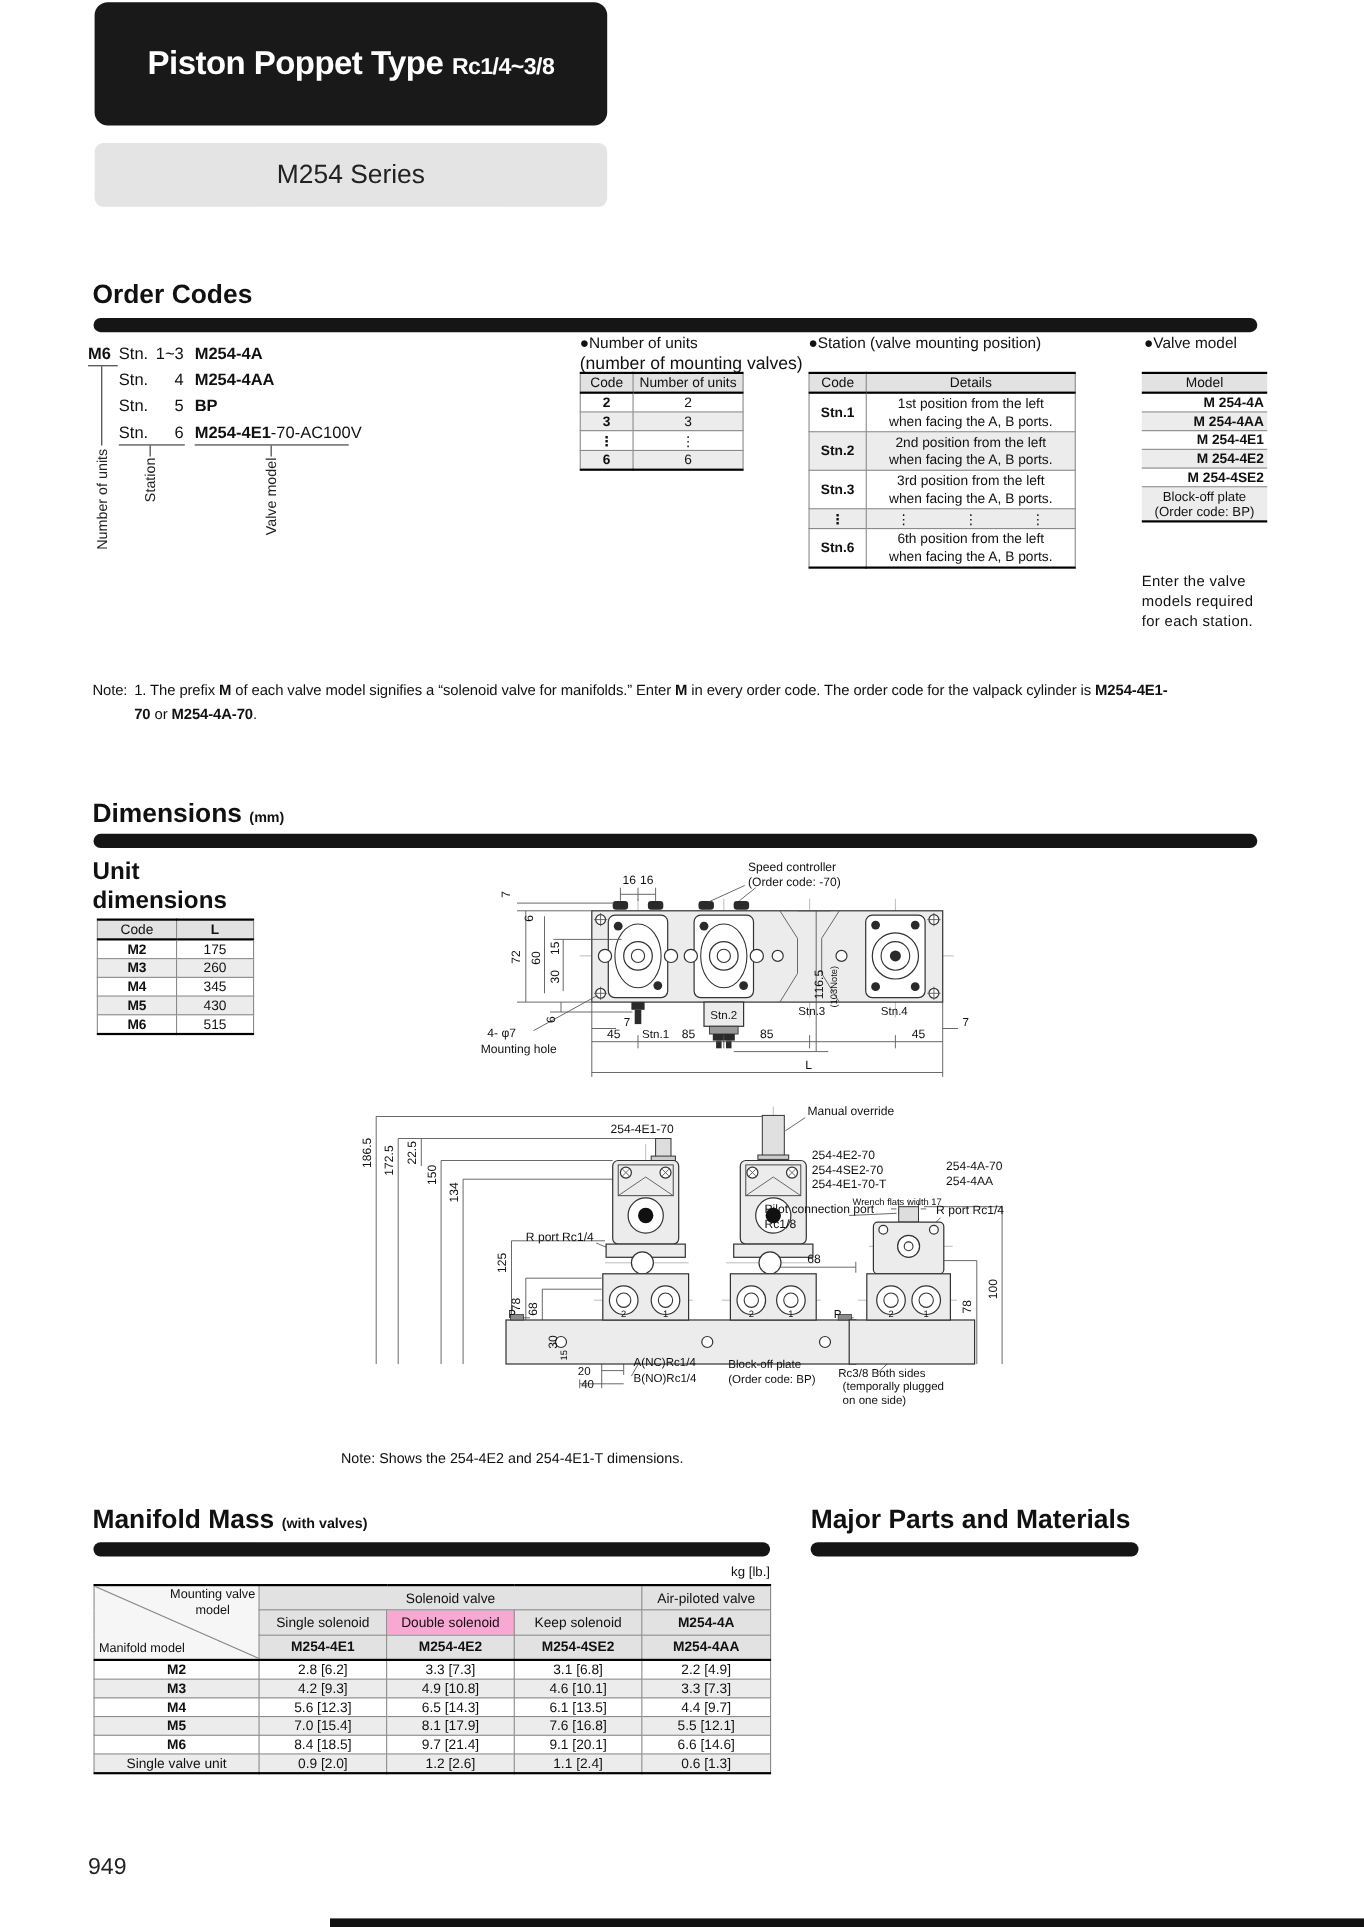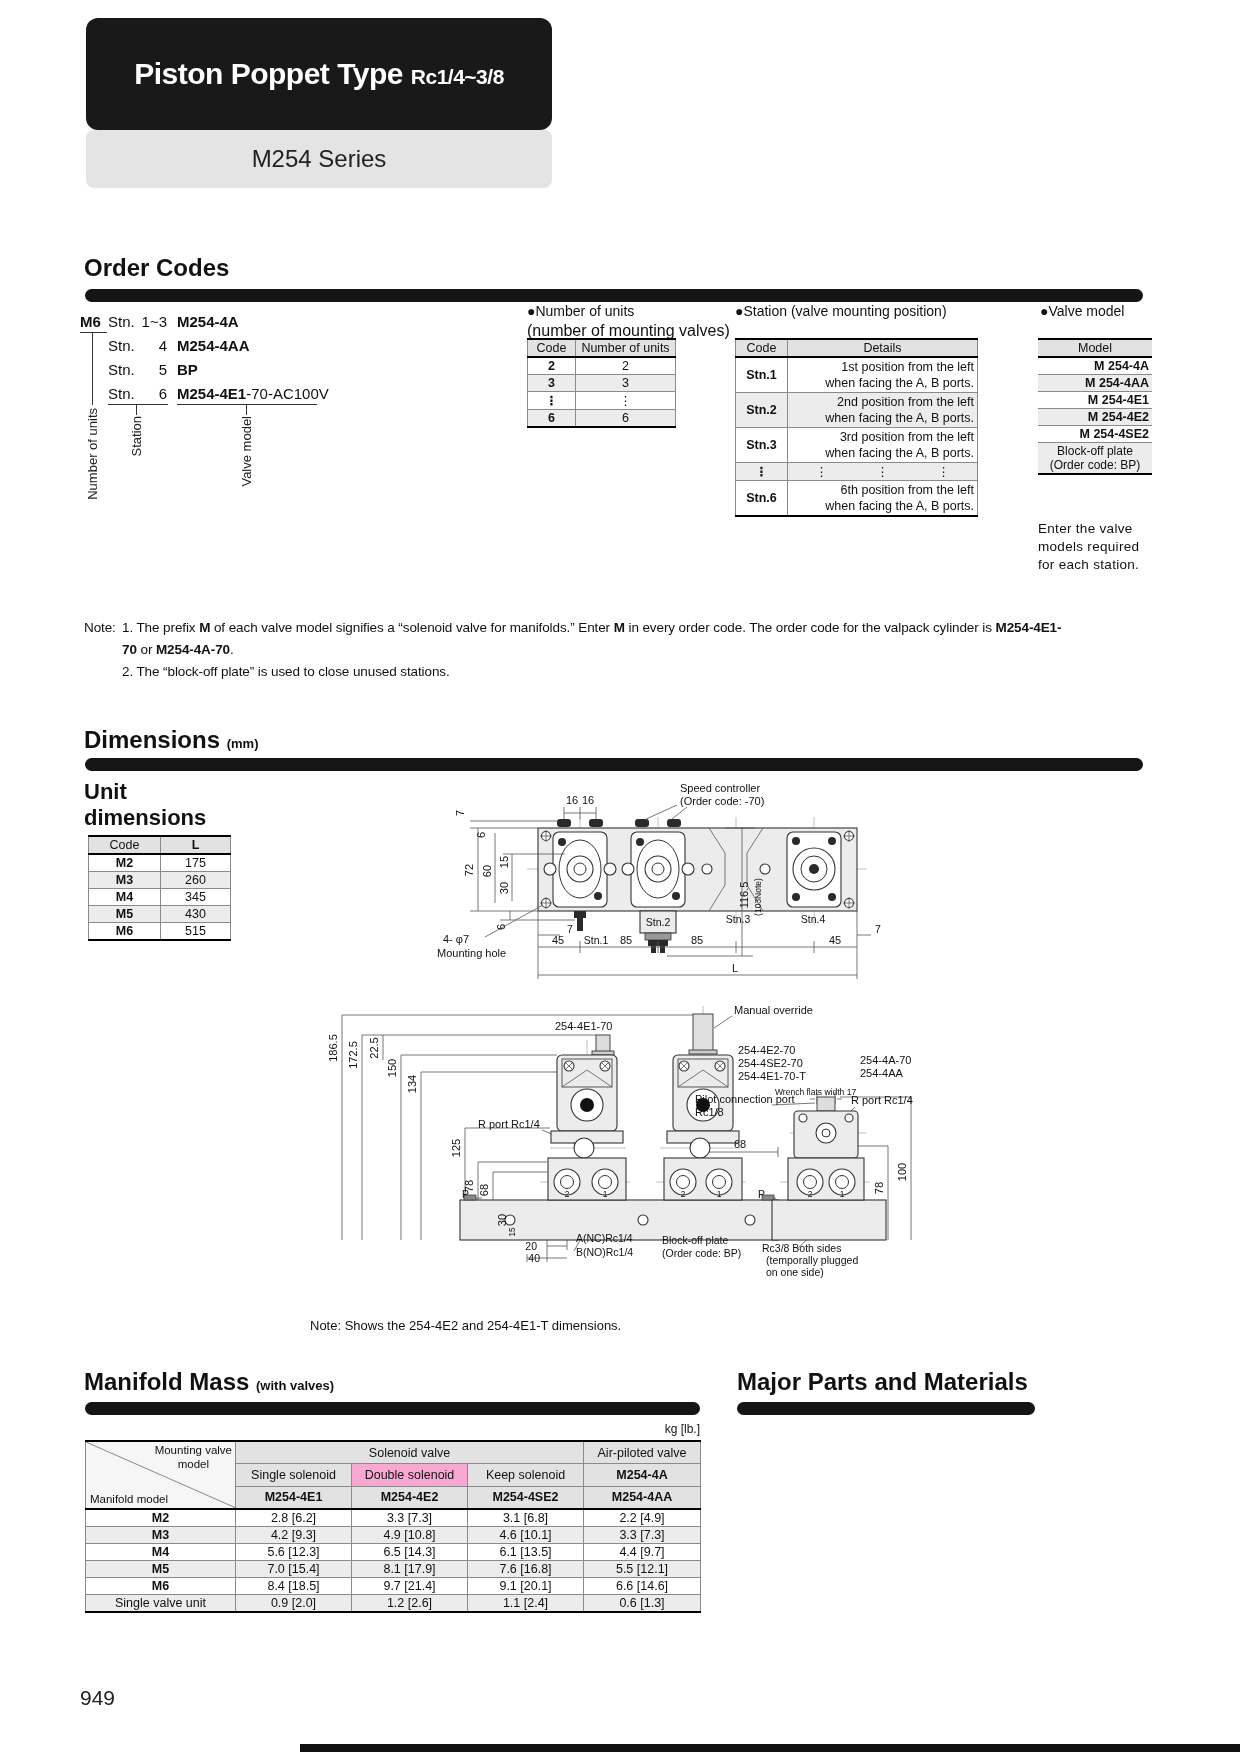--- a/index.html
+++ b/index.html
@@ -1,41 +1,41 @@
 <!DOCTYPE html>
 <html><head>
 <meta charset="utf-8">
 <style>
   html,body{margin:0;padding:0;background:#fff;}
   .page{position:relative;width:1240px;height:1752px;background:#fff;overflow:hidden;
         font-family:"Liberation Sans","DejaVu Sans",sans-serif;color:#111;}
   .abs{position:absolute;}
   .blackbox{position:absolute;left:86px;top:2px;width:466px;height:112px;background:#191919;
             border-radius:12px;color:#fff;text-align:center;display:flex;flex-direction:column;
-            justify-content:center;gap:2px;margin-top:16px;}
+            justify-content:center;gap:2px;}
   .blackbox .l1{font-size:30px;font-weight:bold;letter-spacing:-0.5px;}
   .blackbox .l1 .sm{font-size:21px;}
   .blackbox .l2{font-size:30px;font-weight:bold;letter-spacing:-0.5px;}
   .seriesbox{position:absolute;left:86px;top:130px;width:466px;height:58px;background:#e4e4e4;
              border-radius:8px;display:flex;align-items:center;justify-content:center;font-size:24px;color:#222;}
   .h1{font-size:24px;font-weight:bold;}
   .h1 .sm{font-size:13px;}
   .bar{position:absolute;height:13px;background:#151515;border-radius:7px;}
   .line{position:absolute;background:#333;}
   .ex{font-size:15px;}
   .vlabel{position:absolute;writing-mode:vertical-rl;transform:rotate(180deg);font-size:13px;color:#222;}
   table.tbl{border-collapse:collapse;font-size:12.5px;text-align:center;table-layout:fixed;
             border-top:2.5px solid #000;border-bottom:2.5px solid #000;}
   table.tbl td{border:1px solid #8a8a8a;padding:1px 3px;}
   table.tbl tr.thead td{background:#e2e2e2;border-bottom:2px solid #000;}
   table.tbl tr.alt td{background:#ececec;}
   .b{font-weight:bold;}
   .left{text-align:right;}
   table.vt td{border-left:none;border-right:none;}
-  .detail{font-size:12.5px;line-height:1.28;text-align:right;padding-left:3px;}
+  .detail{font-size:12.5px;line-height:1.28;text-align:center;padding-left:3px;}
   .note{font-size:13.5px;letter-spacing:-0.1px;line-height:1.6;}
   svg text{font-size:11px;fill:#111;font-family:"Liberation Sans","DejaVu Sans",sans-serif;}
   svg .tm{text-anchor:middle;}
   svg .ts{font-size:8.5px;}
   svg .t10{font-size:10.5px;}
   svg .dl{stroke:#555;stroke-width:0.8;fill:none;}
   svg .cl{stroke:#999;stroke-width:0.6;fill:none;}
   svg .ol{stroke:#333;stroke-width:1.1;fill:#ececec;}
   svg .of{stroke:#333;stroke-width:1.1;fill:#fff;}
   svg .dark{fill:#2a2a2a;stroke:none;}
@@ -206,21 +206,20 @@
   <div class="abs" style="left:1038px;top:520px;font-size:13.5px;line-height:1.35;letter-spacing:0.3px;">
     <div>Enter the valve</div>
       <div>models required</div>
       <div>for each station.</div>
   </div>
 
   <div class="abs note" style="left:84px;top:617px;">Note:</div>
   <div class="abs note" style="left:122px;top:617px;width:945px;">
     <span>1. The prefix </span><span class="b">M</span><span> of each valve model signifies a “solenoid valve for manifolds.” Enter </span><span class="b">M</span><span> in every order code. The order code for the valpack cylinder is </span><span class="b">M254-4E1-70</span><span> or </span><span class="b">M254-4A-70</span><span>.</span>
   </div>
-  <div class="abs note" style="left:122px;top:661px;width:945px;">2. The “block-off plate” is used to close unused stations.</div>
 
   <div class="abs h1" style="left:84px;top:726px;">
     <span>Dimensions</span> <span class="sm">(mm)</span>
   </div>
   <div class="bar" style="left:85px;top:758px;width:1058px;"></div>
 
   <div class="abs" style="left:84px;top:779px;font-size:22px;font-weight:bold;line-height:1.2;">
     <div>Unit</div>
       <div>dimensions</div>
   </div>

